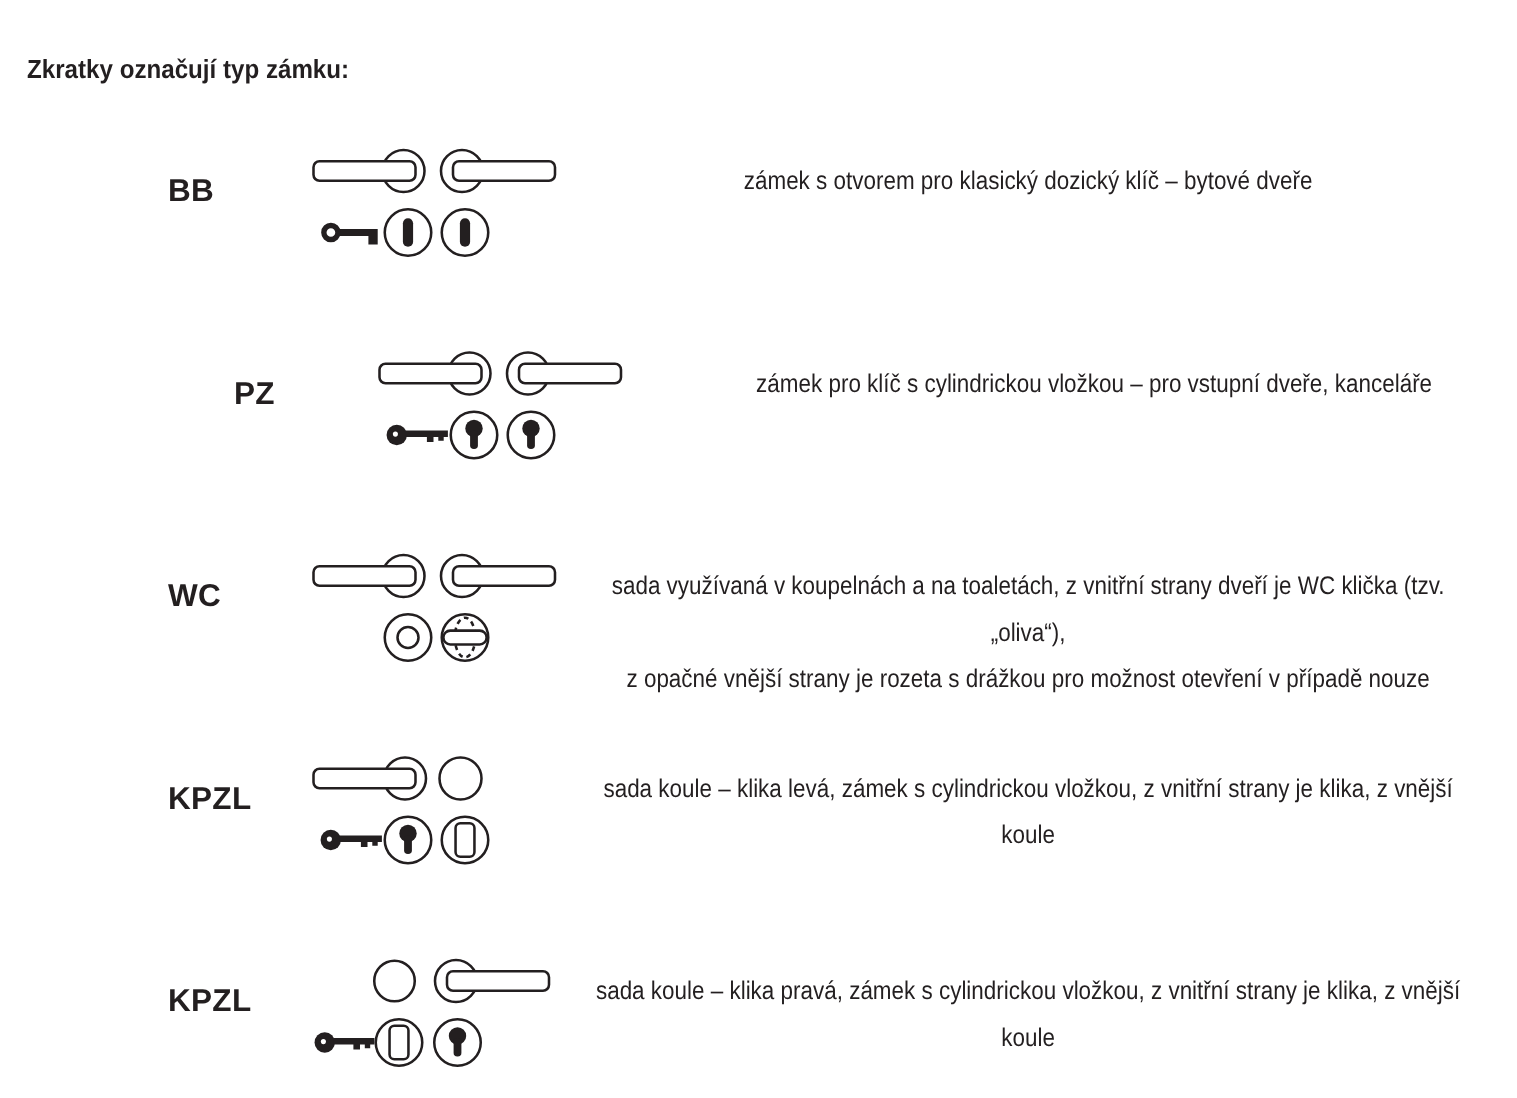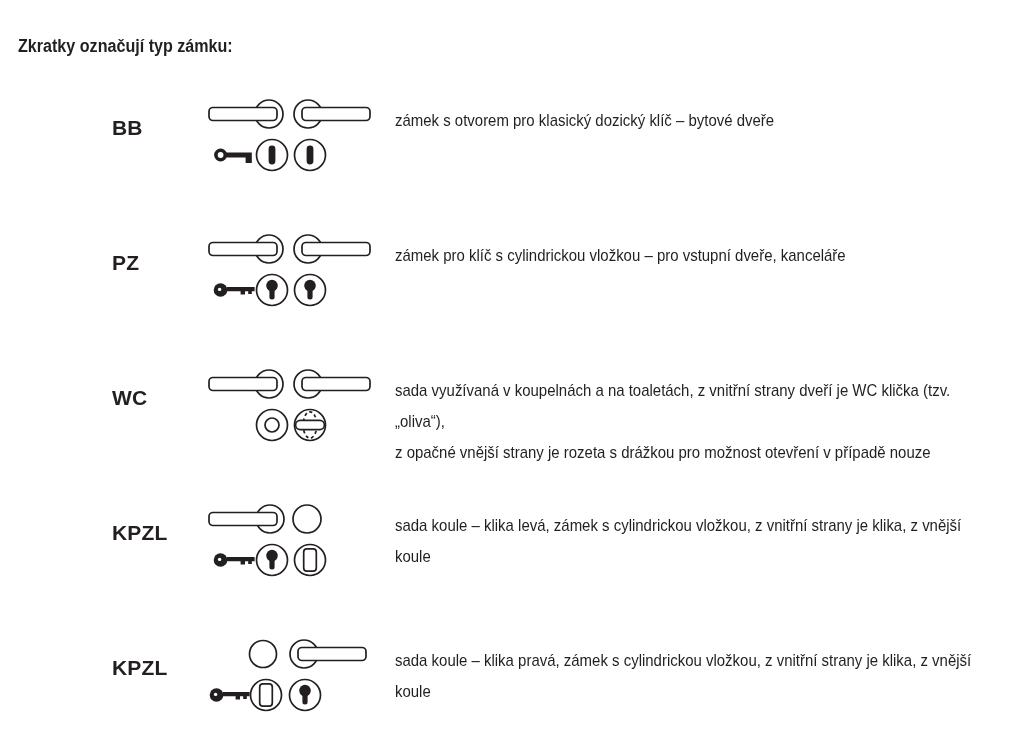--- a/index.html
+++ b/index.html
@@ -4,31 +4,31 @@
 <style>
   html, body { margin: 0; padding: 0; }
   body {
     width: 1011px; height: 732px;
     background: #ffffff;
     font-family: "Liberation Sans", sans-serif;
     color: #231f20;
     position: relative;
     overflow: hidden;
   }
-  .page { position: absolute; inset: 0; background: #ffffff; }
+  .page { position: absolute; inset: 0; background: #ffffff; text-align: center; }
   .page-title {
     position: absolute; left: 18px; top: 24px;
     font-size: 17.5px; font-weight: bold;
     letter-spacing: 0;
     transform: scaleX(0.92); transform-origin: 0 0;
     white-space: nowrap;
   }
   .row { position: absolute; left: 0; width: 841px; height: 78px; }
   .row-bb   { top: 98px; }
-  .row-pz   { top: 233px; }
+  .row-pz   { top: 233px; margin-left: 44px; }
   .row-wc   { top: 368px; }
   .row-kpzl { top: 503px; }
   .row-kpzr { top: 638px; }
   .abbr {
     position: absolute; left: 112px; top: 17px;
     font-size: 21px; font-weight: bold; line-height: 25px;
     letter-spacing: 0.2px;
     white-space: nowrap;
   }
   .icons {

